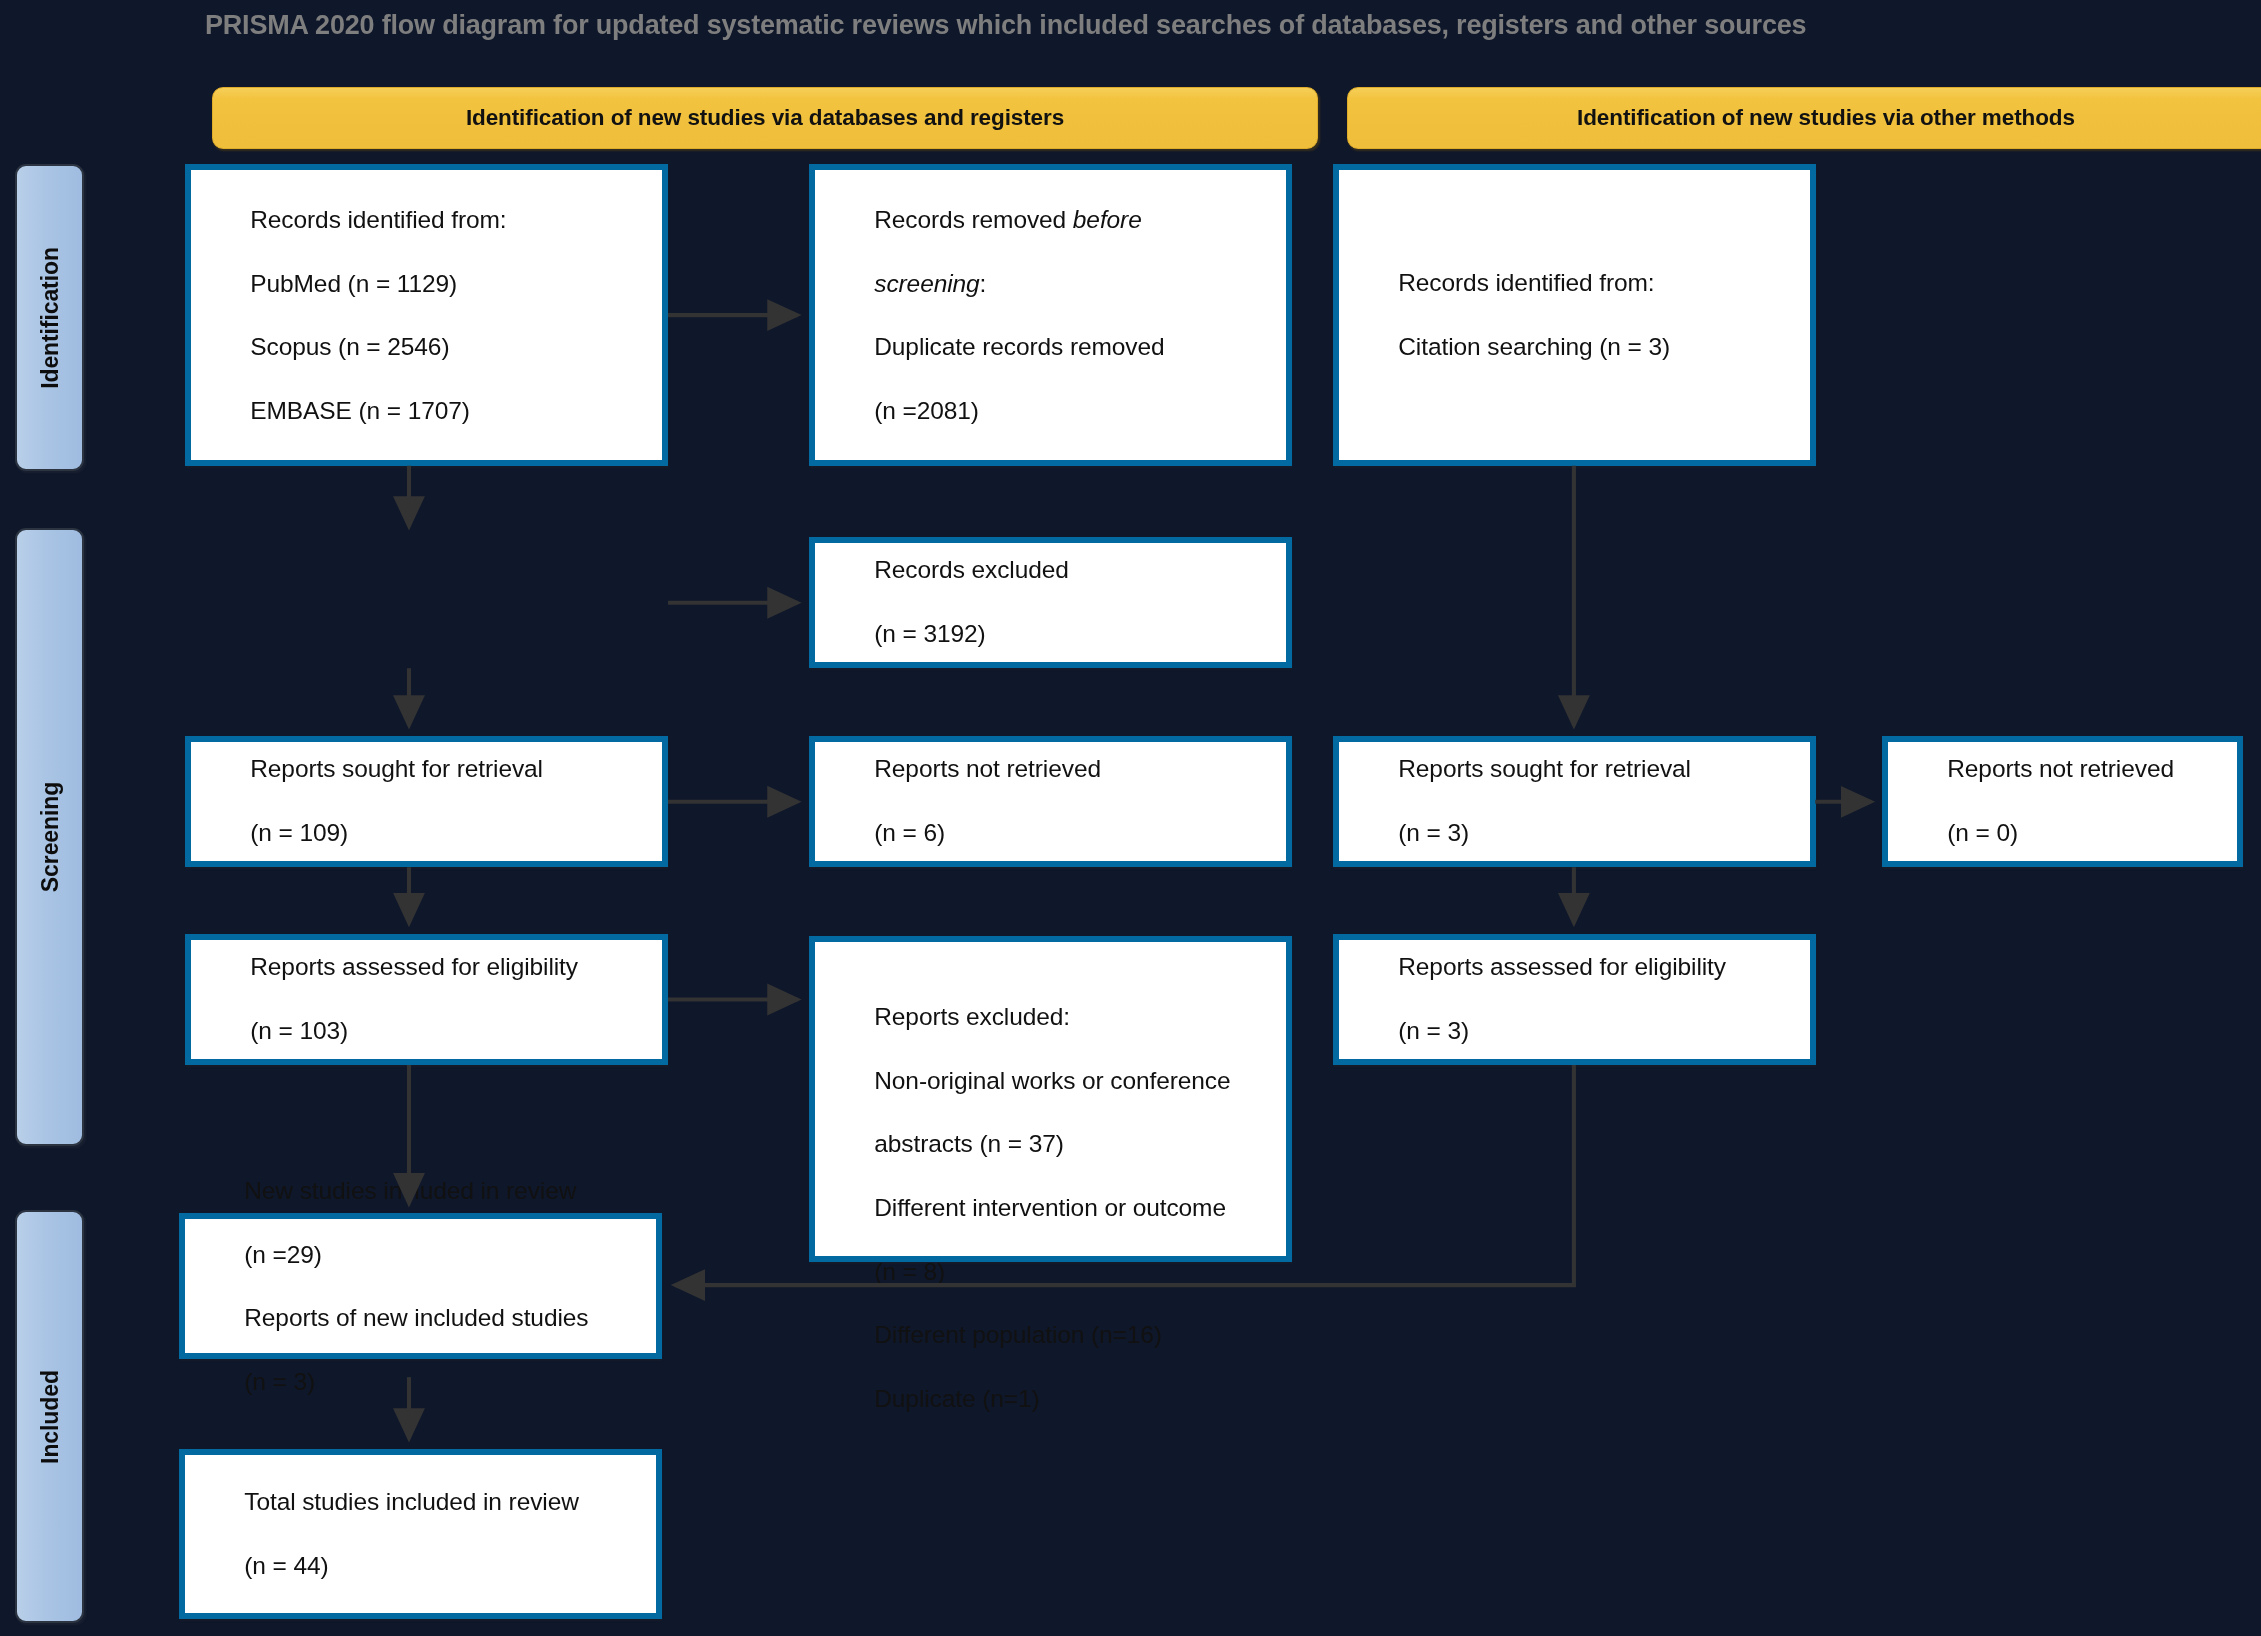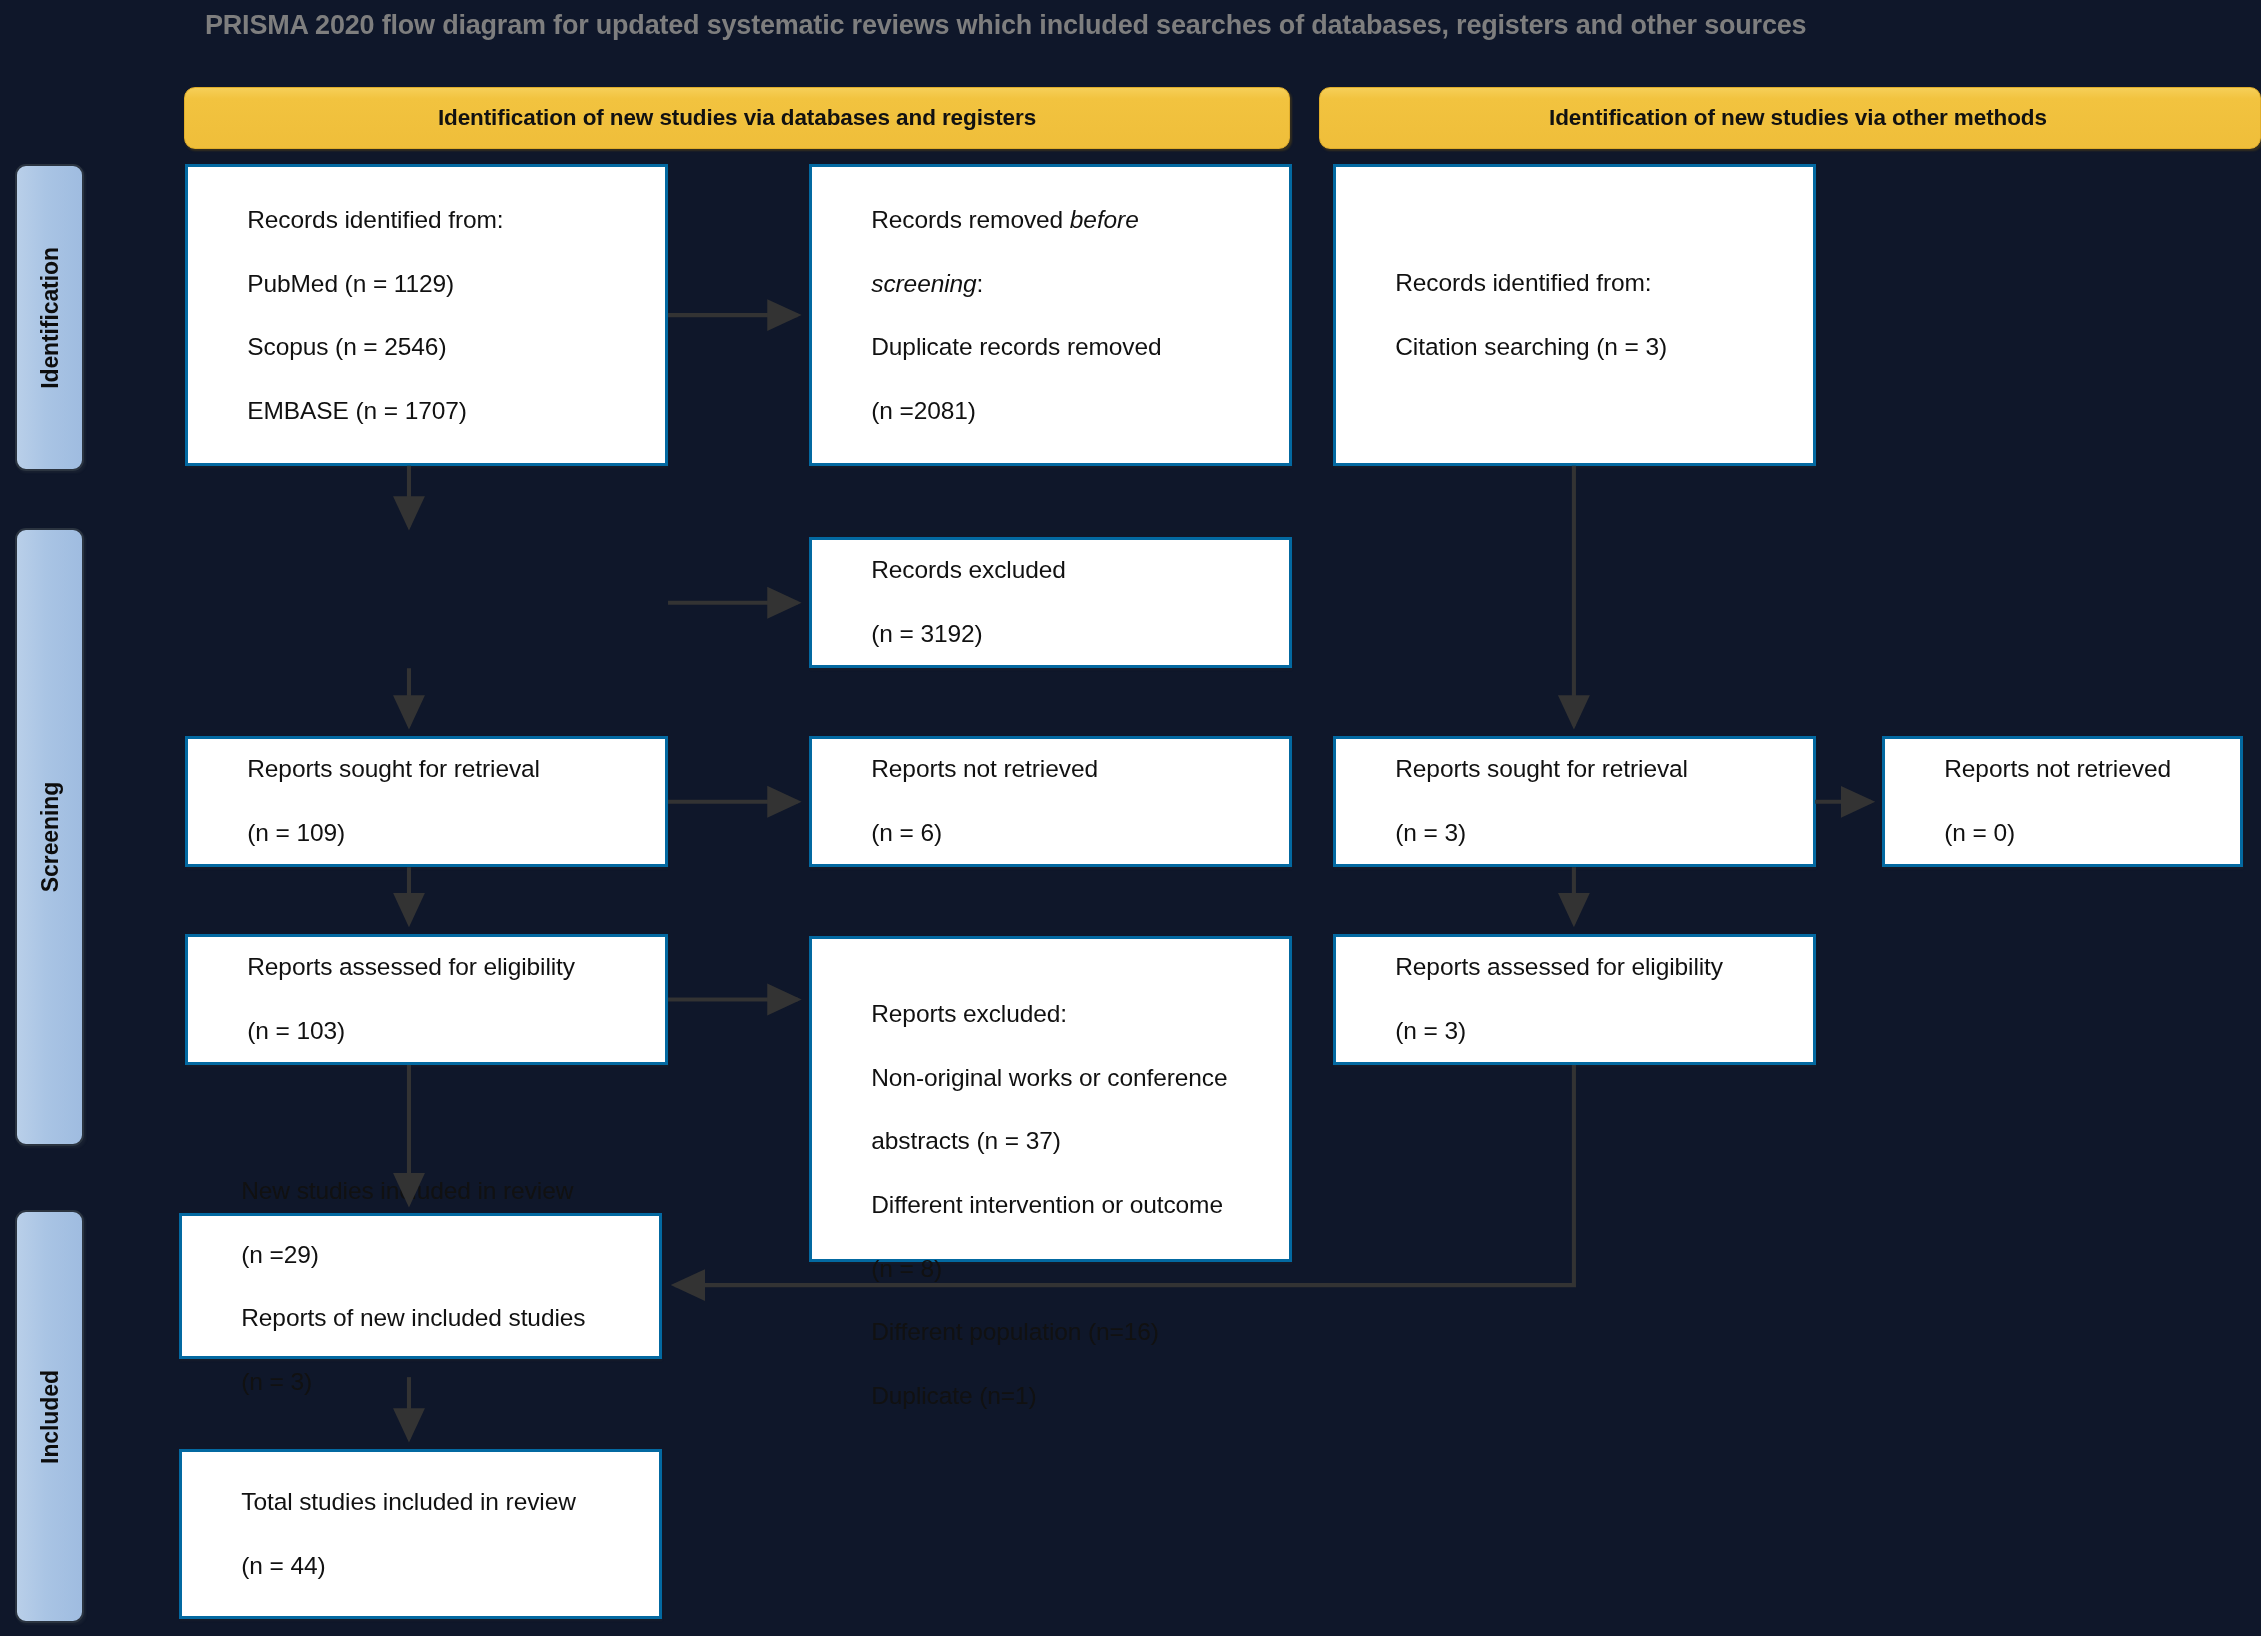--- a/index.html
+++ b/index.html
@@ -37,20 +37,21 @@
     border-radius:11px;
     box-shadow:1.4px 2px 2px rgba(120,90,10,.35);
     display:flex;
     align-items:center;
     justify-content:center;
     color:#111111;
     font-weight:bold;
     font-size:22.5px;
     letter-spacing:-0.1px;
     text-align:center;
+    margin-left:28px;
   }
 
   
   .stage-bar{
     position:absolute;
     background:linear-gradient(90deg,#b9cfe9 0%,#a9c4e4 45%,#9fbce0 100%);
     border:2px solid #2b3440;
     border-radius:11px;
     box-shadow:1.4px 2px 2px rgba(40,50,60,.35);
   }
@@ -64,21 +65,21 @@
     font-size:23px;
     font-weight:bold;
     color:#0d0d0d;
     letter-spacing:-0.1px;
   }
 
   
   .node-box{
     position:absolute;
     background:#ffffff;
-    border:3px solid #0369a1;
+    border:6px solid #0369a1;
     box-shadow:1.4px 2px 1.4px rgba(40,40,40,.30);
     box-sizing:border-box;
   }
   .node-text{
     position:absolute;
     left:19px;
     right:8.2px;
     top:50%;
     transform:translateY(-50%);
     font-size:24.5px;

